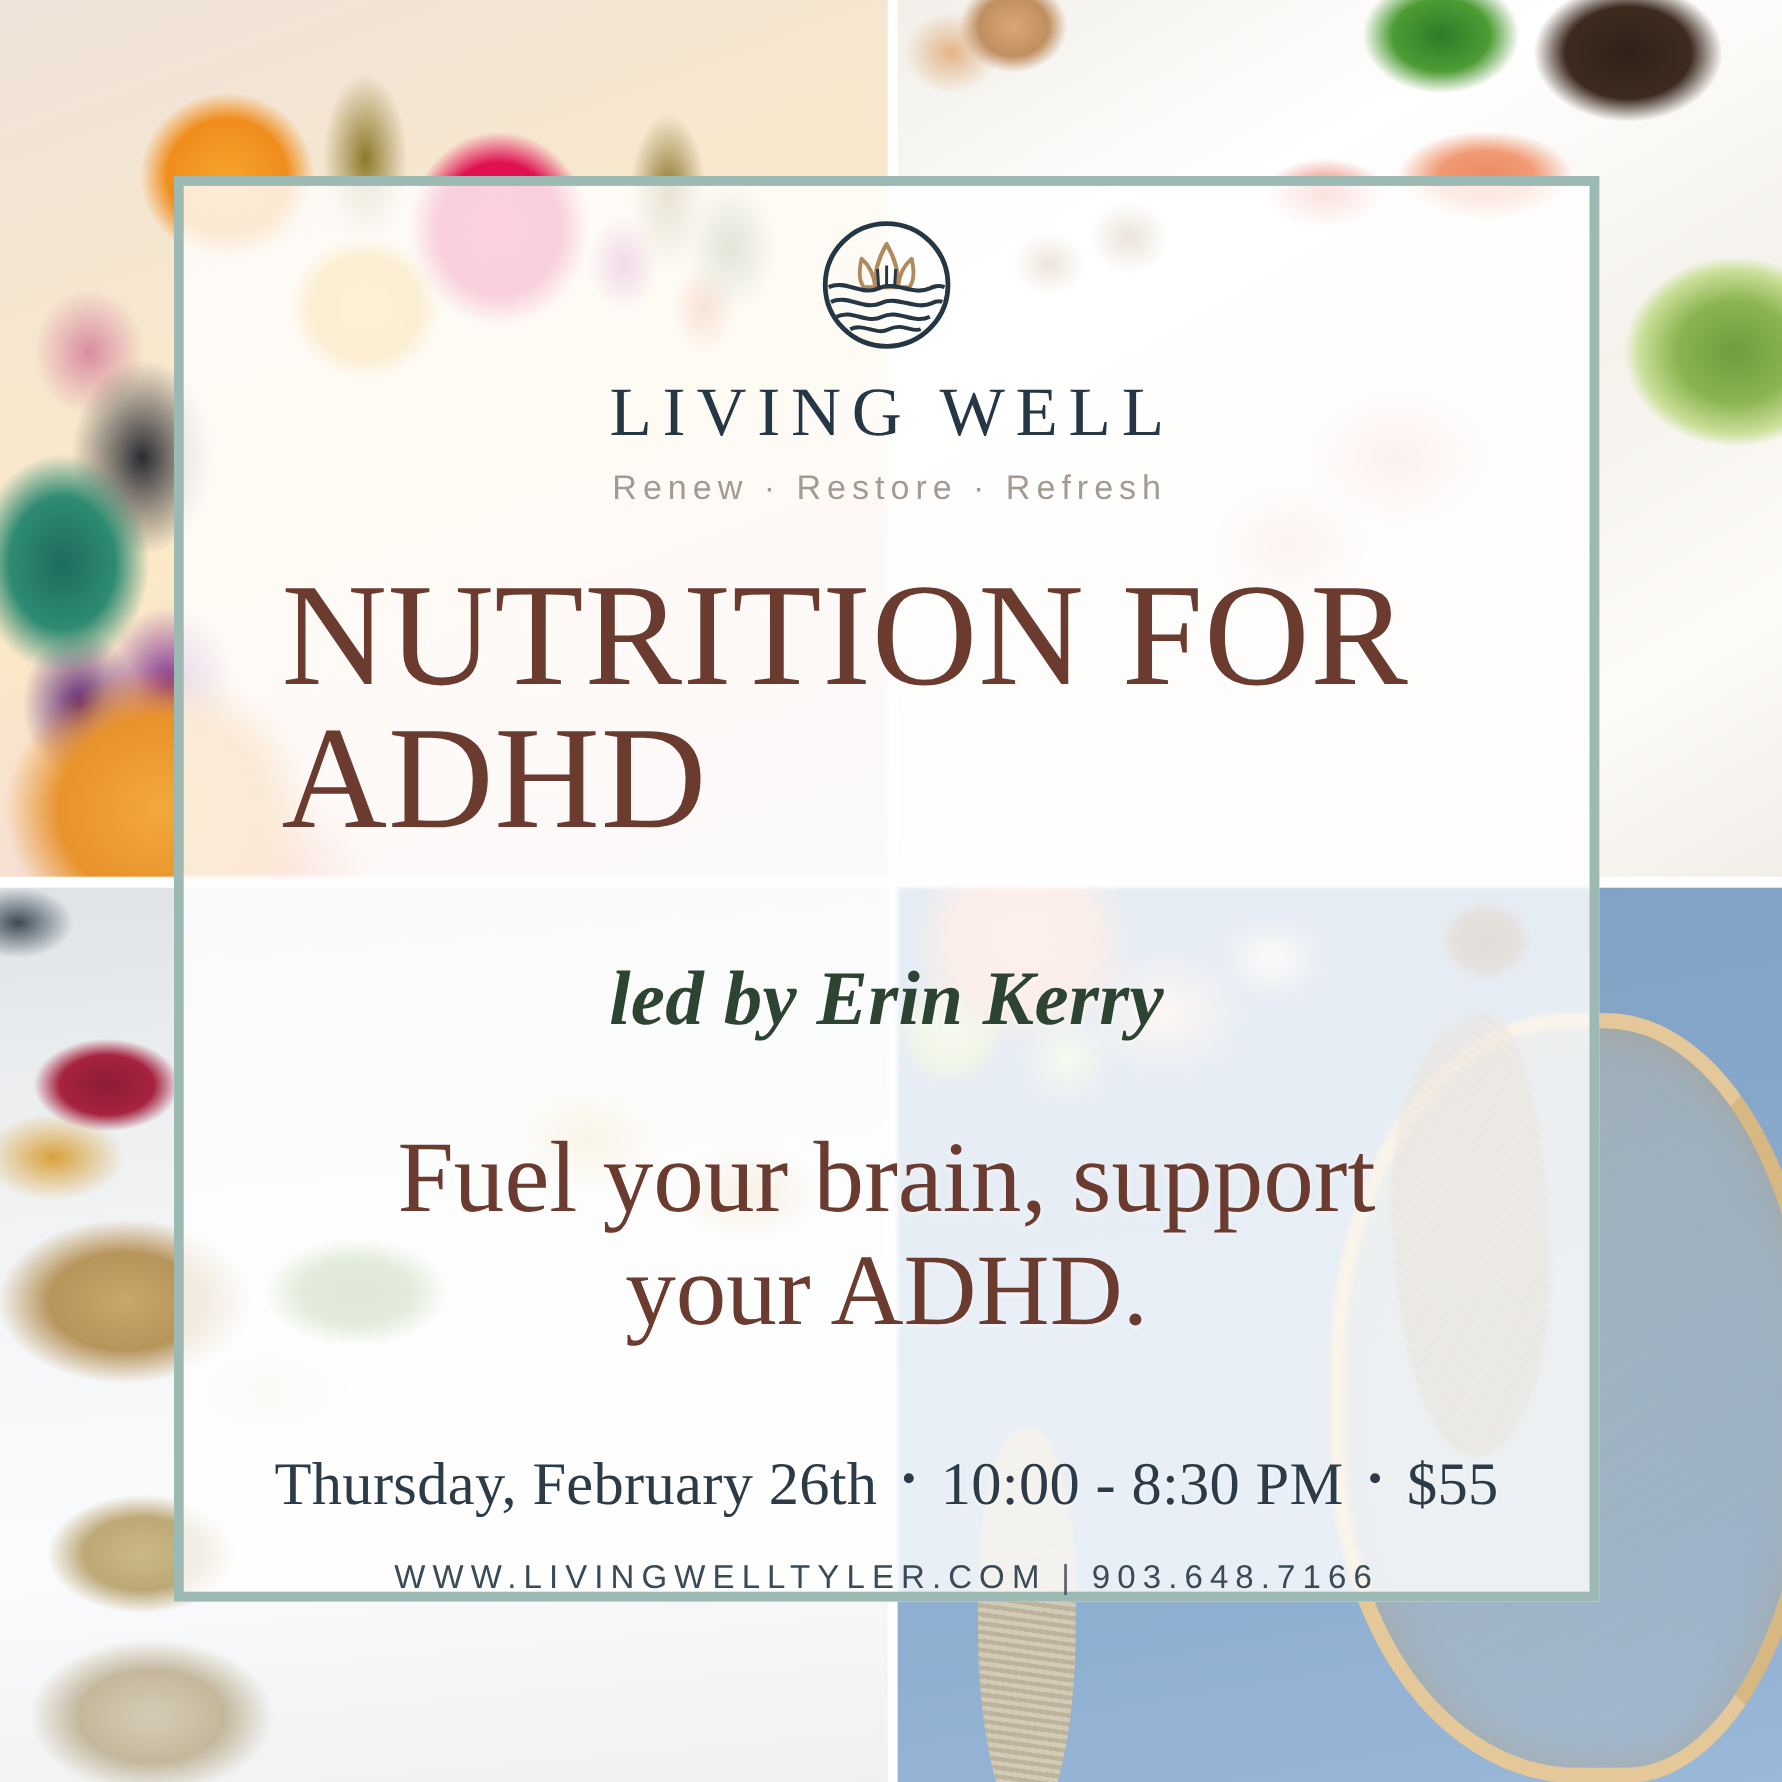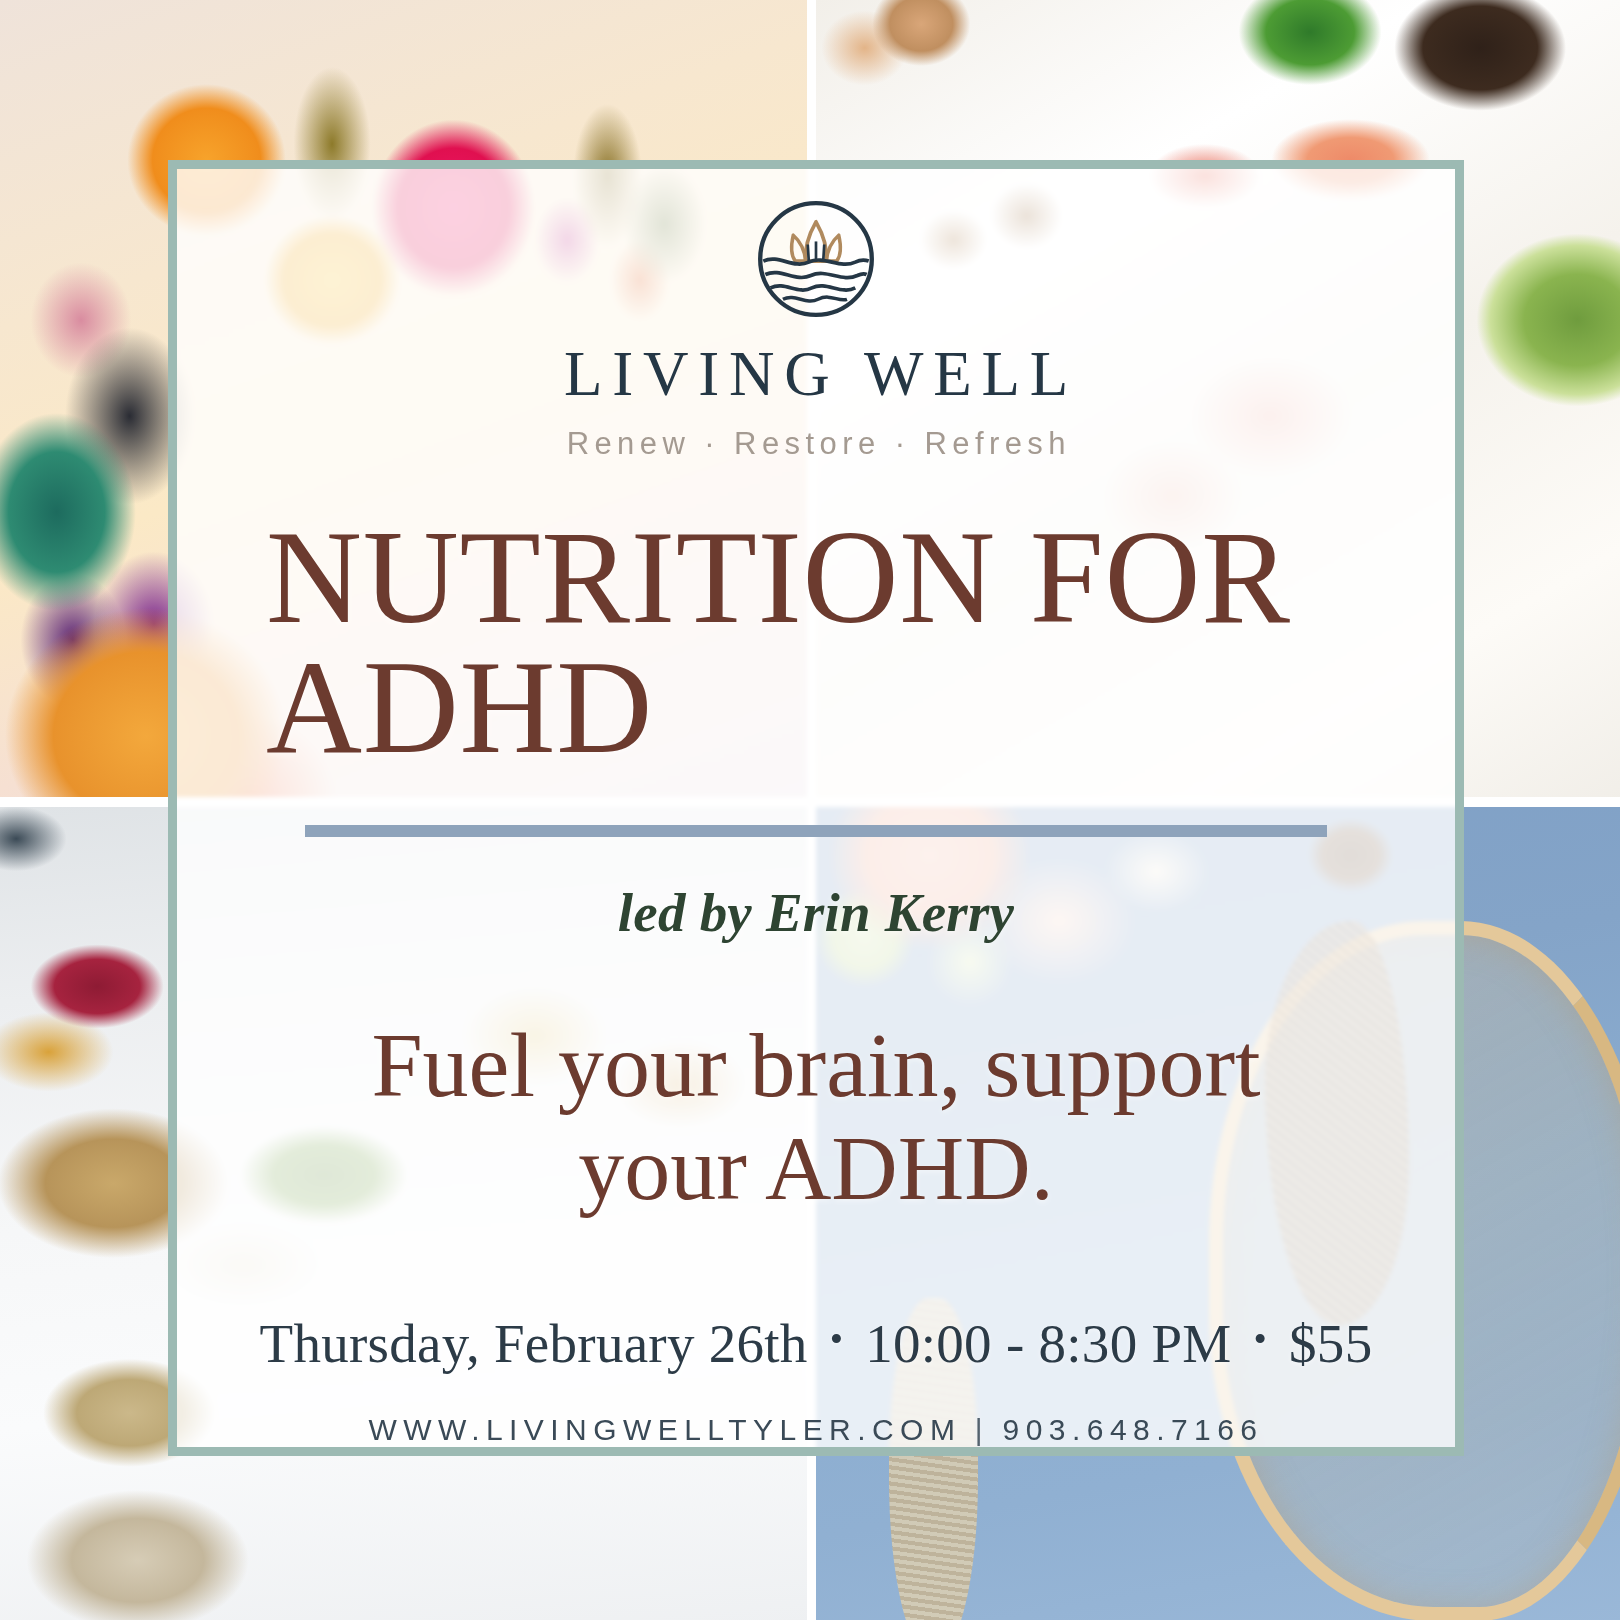--- a/index.html
+++ b/index.html
@@ -87,21 +87,21 @@
      border-radius:44% 44% 50% 50%;
      background:repeating-linear-gradient(8deg,#e6d3ad 0 4px,#cdb489 4px 8px);
      opacity:.75;}
 
   
   .seam-v{position:absolute;left:calc(50% - 3px);top:0;width:6px;height:100%;background:#fff;}
   .seam-h{position:absolute;left:0;top:calc(50% - 13px);width:100%;height:10px;background:#fff;}
 
   
   .card{
-    position:absolute;left:168px;top:160px;width:1296px;height:1296px;
+    position:absolute;left:158px;top:160px;width:1296px;height:1296px;
     border:9px solid #9cbab3;box-sizing:border-box;
     background:rgba(255,255,255,.80);
     backdrop-filter:blur(2px);
   }
   .card-inner{position:absolute;inset:0;display:flex;flex-direction:column;align-items:center;}
 
   
   .logo-wrap{margin-top:28px;display:flex;flex-direction:column;align-items:center;}
   .logo-mark{width:124px;height:124px;}
   .brand{
@@ -124,21 +124,21 @@
     text-shadow:0 2px 5px rgba(255,255,255,.55);
   }
 
   
   .divider{width:1022px;height:12px;background:#8ea3bb;margin-top:52px;}
 
   
   .presenter{
     font-family:"Liberation Serif",serif;
     font-style:italic;font-weight:700;
-    font-size:55px;color:#2e4432;margin-top:44px;letter-spacing:.004em;
+    font-size:70px;color:#2e4432;margin-top:44px;letter-spacing:.004em;
     text-shadow:0 2px 5px rgba(255,255,255,.5);
   }
 
   
   .body-line{
     font-family:"Liberation Serif",serif;
     font-size:92px;line-height:1.12;color:#6c3b2f;
     text-align:center;margin-top:70px;width:1090px;
     text-shadow:0 2px 5px rgba(255,255,255,.5);
   }

